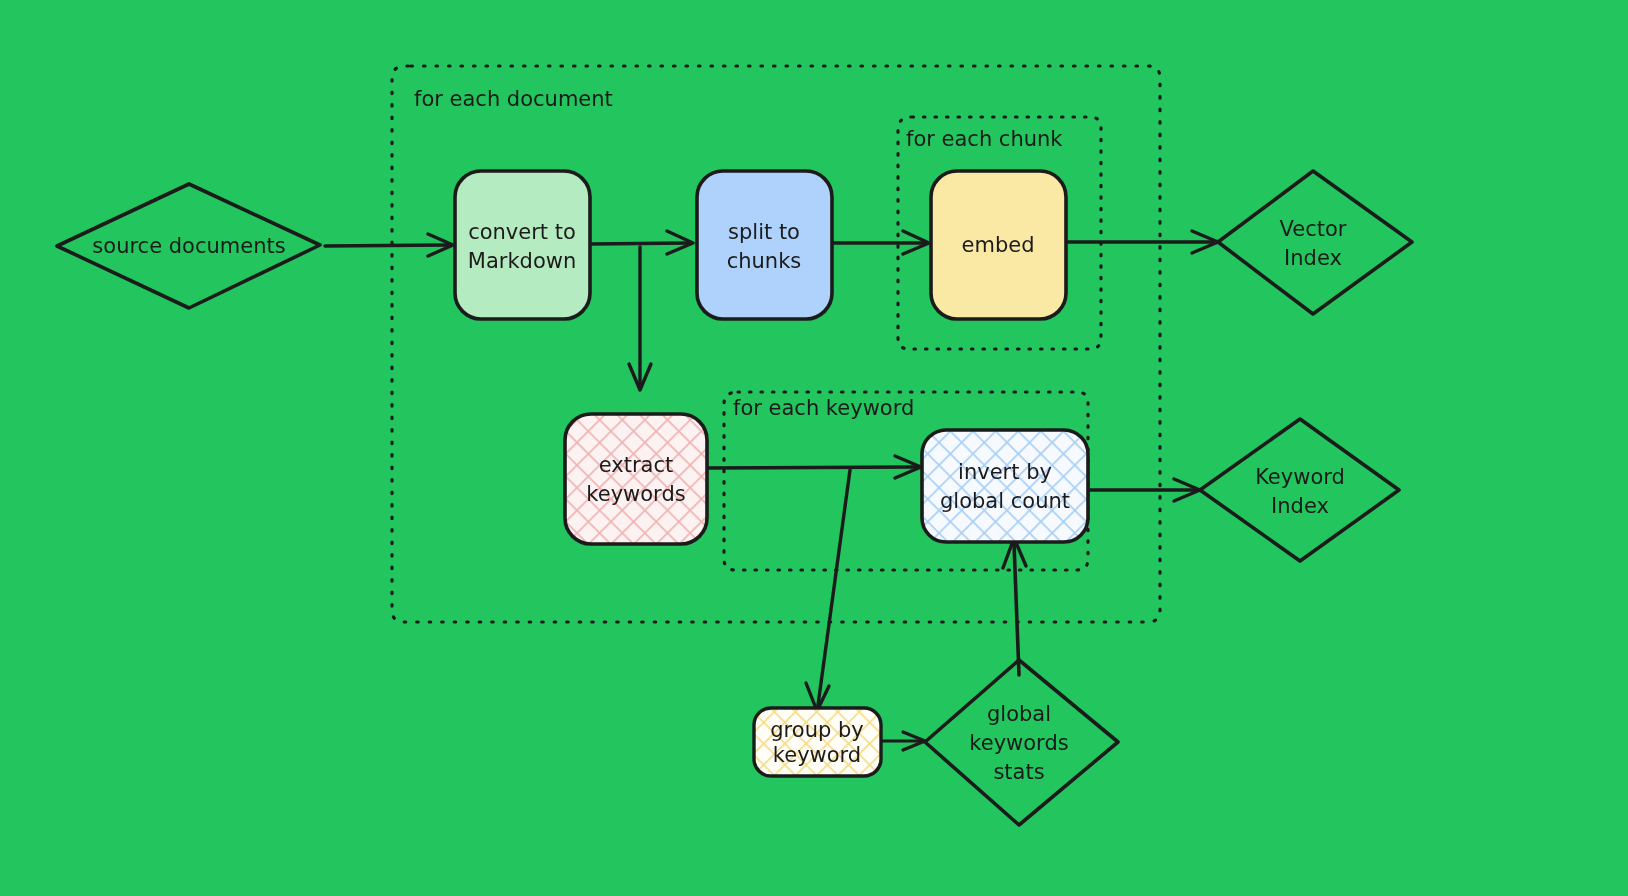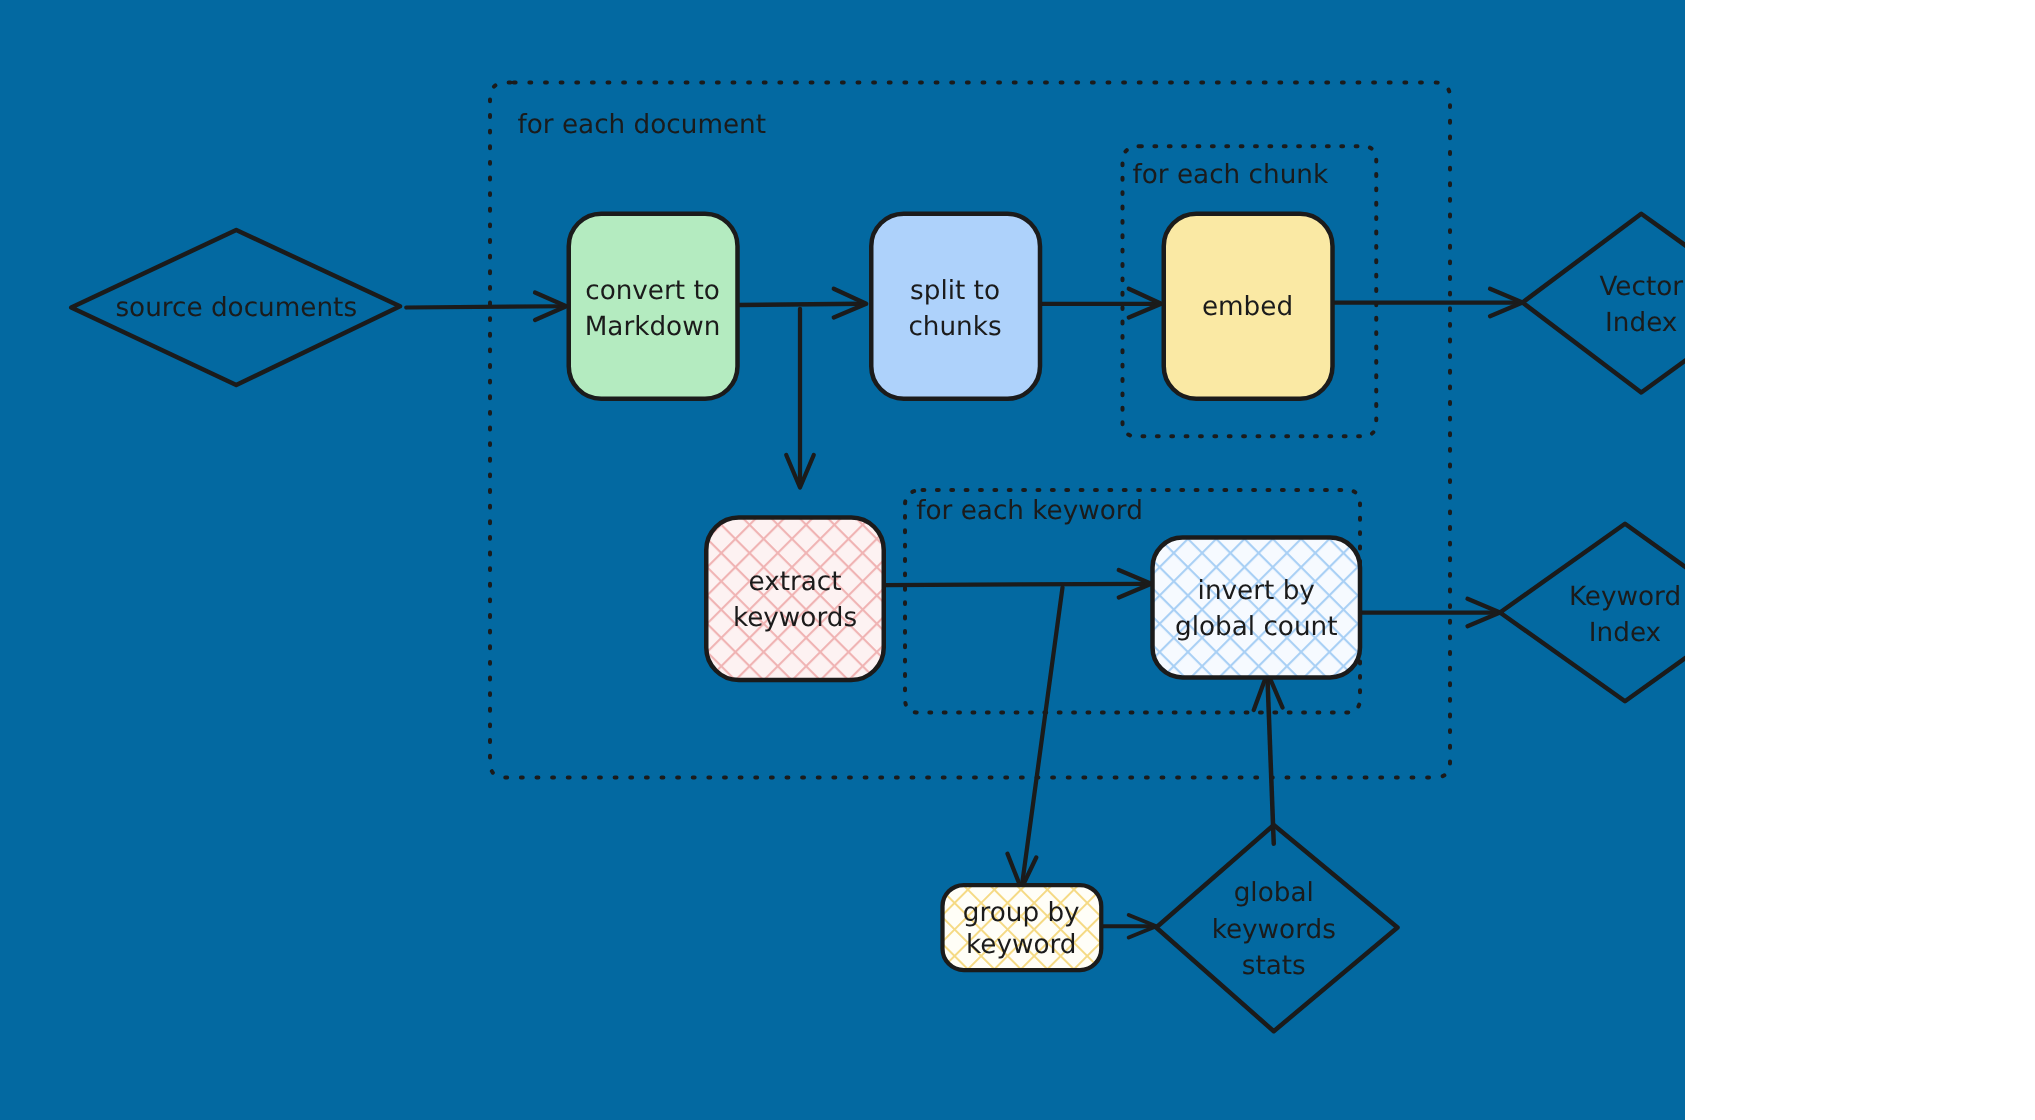--- a/index.html
+++ b/index.html
@@ -6,23 +6,23 @@
   html, body {
     margin: 0;
     padding: 0;
     background: #ffffff;
   }
   body {
     font-family: "DejaVu Sans", sans-serif;
   }
   #canvas-wrap {
     position: relative;
-    width: 1348px;
+    width: 1628px;
     height: 896px;
-    background: #0369a1;
+    background: #22c55e;
     overflow: hidden;
   }
   svg#diagram {
     display: block;
     width: 1628px;
     height: 896px;
   }
   .node-label, .group-label, .dia-label {
     font-family: "DejaVu Sans", sans-serif;
     fill: #1b1b1b;

